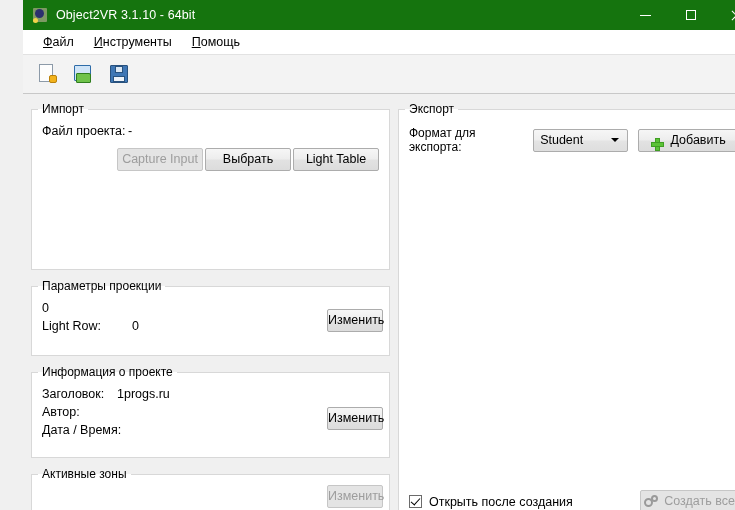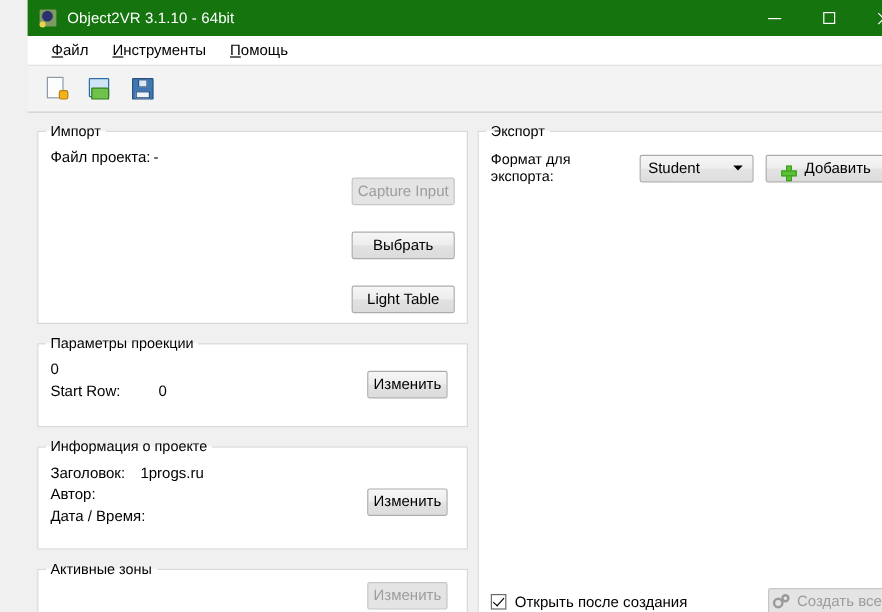--- a/index.html
+++ b/index.html
@@ -224,29 +224,29 @@
   .btn.disabled {
     color: #9d9d9d;
     background: #e4e4e4;
     border-color: #c6c6c6;
   }
   .btn-stack {
     position: absolute;
     right: 10px;
     top: 32px;
     display: flex;
-    flex-direction: column;
-    gap: 22px;
+    flex-direction: row;
+    gap: 2px;
     align-items: center;
   }
   .btn-stack .btn { width: 86px; }
   .btn-right {
     position: absolute;
-    right: 16px;
-    width: 67px;
+    right: 6px;
+    width: 56px;
   }
 
   
   .combo {
     height: 23px;
     width: 100px;
     border: 1px solid #acacac;
     background: linear-gradient(to bottom, #f6f6f6 0%, #eeeeee 48%, #e4e4e4 52%, #dedede 100%);
     display: inline-flex;
     align-items: center;
@@ -483,21 +483,21 @@
         </div>
       </fieldset>
 
       <fieldset class="group g-proj">
         <legend>Параметры проекции</legend>
         <div class="group-body">
           <div class="label-row">
             <span class="lbl">0</span>
           </div>
           <div class="label-row">
-            <span class="lbl lbl-w2">Start Row:</span>
+            <span class="lbl lbl-w2">Light Row:</span>
             <span class="lbl">0</span>
           </div>
           <button class="btn btn-right" style="top:16px;">Изменить</button>
         </div>
       </fieldset>
 
       <fieldset class="group g-info">
         <legend>Информация о проекте</legend>
         <div class="group-body">
           <div class="label-row">

